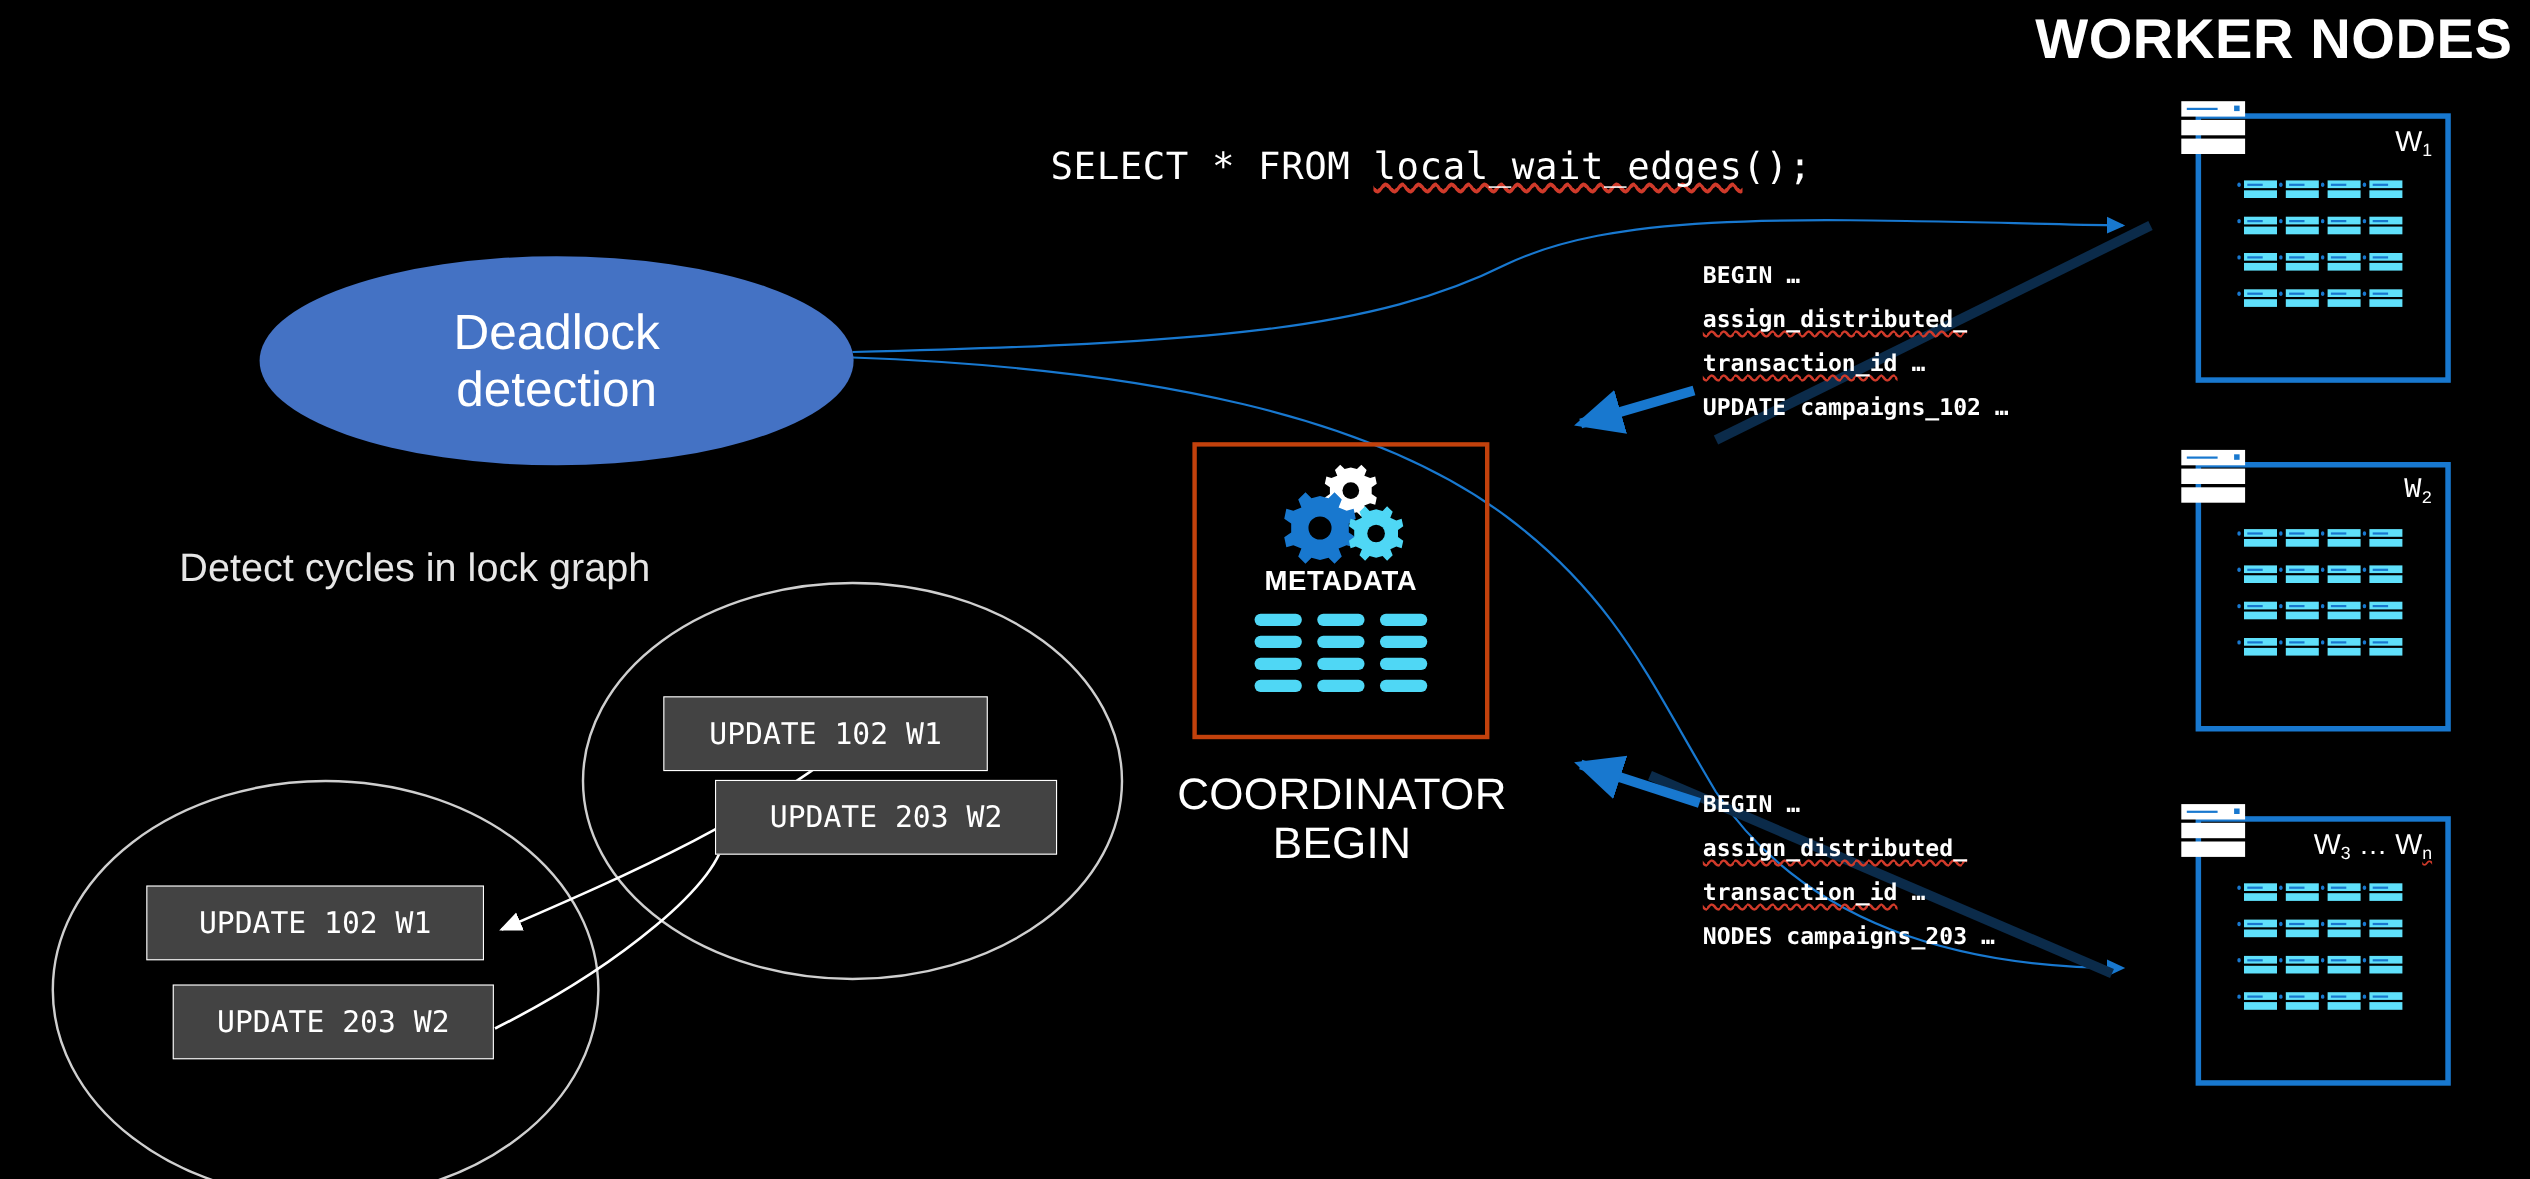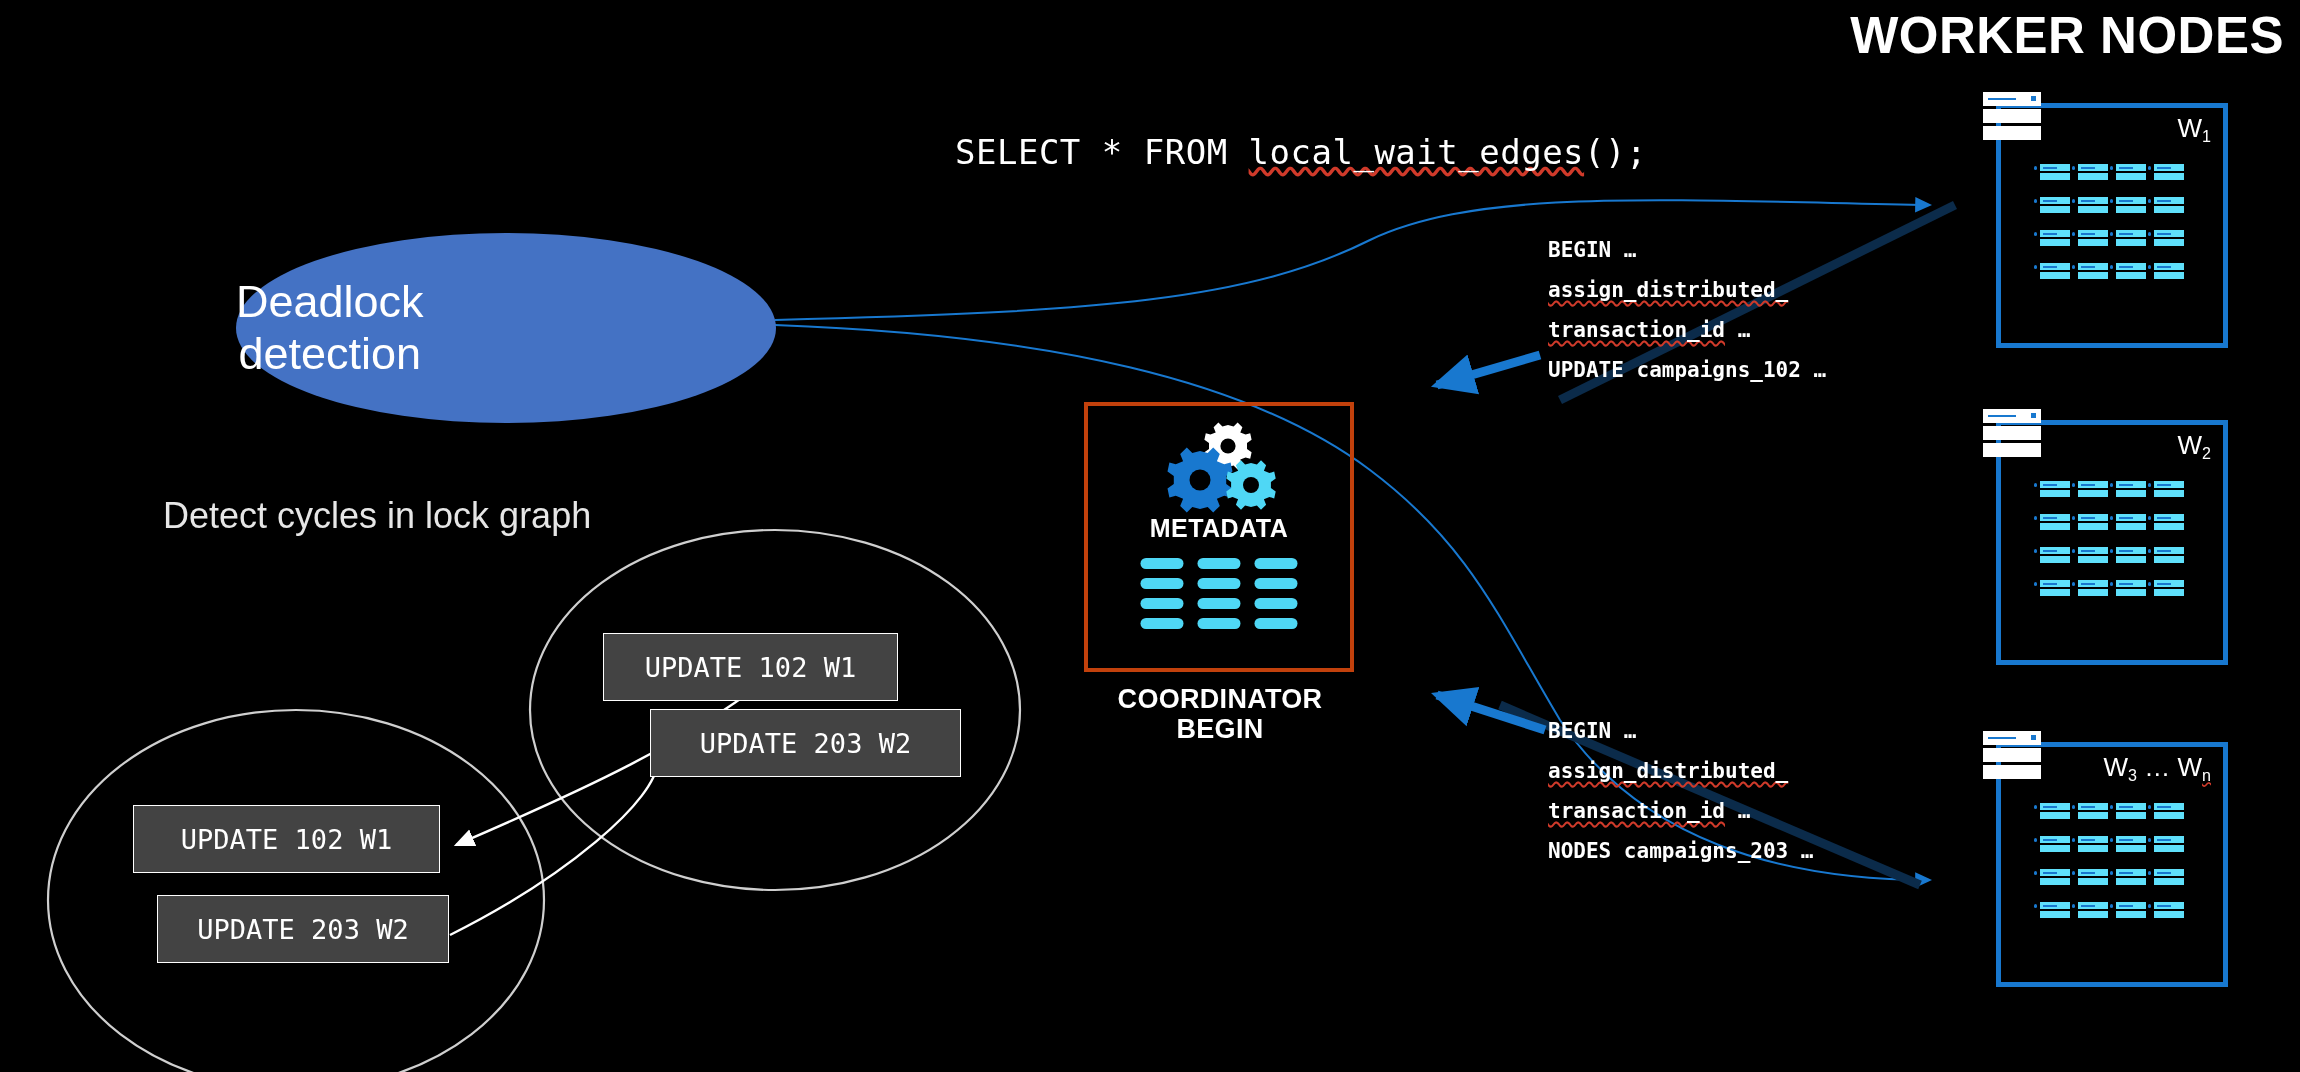--- a/index.html
+++ b/index.html
@@ -25,40 +25,41 @@
     right: 16px;
     top: 6px;
     color: #ffffff;
     font-size: 51px;
     font-weight: bold;
     letter-spacing: 0.5px;
     white-space: nowrap;
   }
   #coordinator-node-title {
     left: 1060px;
-    top: 684px;
+    top: 700px;
     width: 320px;
     text-align: center;
     color: #ffffff;
-    font-size: 27px;
-    font-weight: bold;
+    font-size: 40px;
+    font-weight: normal;
     line-height: 1.12;
     letter-spacing: 0.3px;
   }
 
   
   #deadlock-ellipse {
     left: 236px;
     top: 233px;
     width: 540px;
     height: 190px;
     background: #4472c4;
     border-radius: 50%;
     display: flex;
     align-items: center;
+    justify-content: center;
   }
   #deadlock-ellipse .label {
     color: #ffffff;
     font-size: 45px;
     line-height: 1.16;
     text-align: center;
     white-space: pre-line;
   }
 
   #detect-cycles-caption {
@@ -150,21 +151,21 @@
   }
 
   
   .worker-node {
     width: 232px;
     height: 245px;
     border: 5px solid #1878cf;
     box-sizing: border-box;
   }
   #worker-node-1 { left: 1996px; top: 103px; }
-  #worker-node-2 { left: 1996px; top: 420px; }
+  #worker-node-2 { left: 1996px; top: 420px; font-family: Liberation Mono, monospace; }
   #worker-node-3 { left: 1996px; top: 742px; }
 
   .worker-inner { position: relative; width: 100%; height: 100%; border-radius: 28px; }
 
   .worker-label {
     position: absolute;
     right: 12px;
     top: 5px;
     color: #ffffff;
     font-size: 26px;

